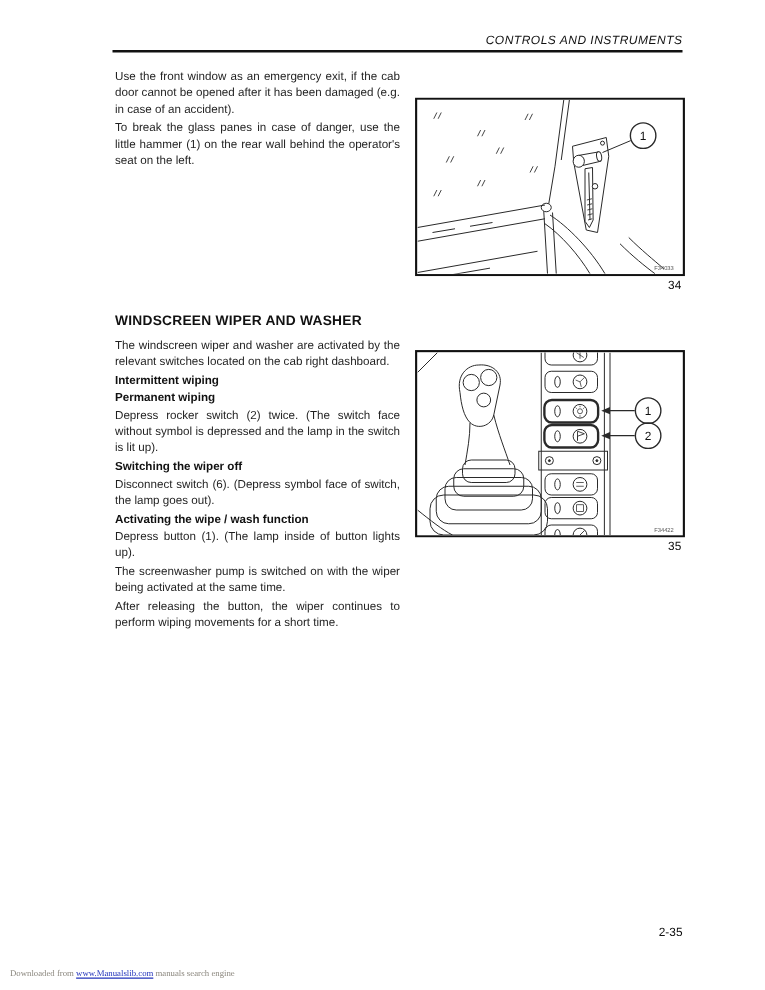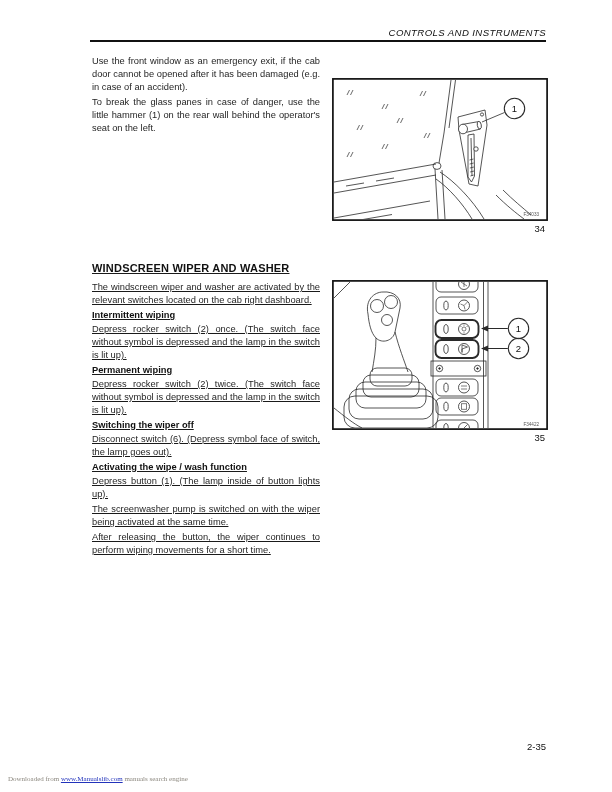--- a/index.html
+++ b/index.html
@@ -11,21 +11,21 @@
   .running-header {
     position:absolute; top:27px; left:90px; width:456px;
     text-align:right; font-style:italic; font-size:9.6px; letter-spacing:0.4px;
     color:#111;
   }
   .header-rule {
     position:absolute; top:40px; left:90px; width:456px; height:2.4px; background:#111;
   }
   .text-col { position:absolute; left:92px; width:228px; }
   .col-a { top:55px; }
-  .col-b { top:262px;text-decoration:underline; }
+  .col-b { top:251px; }
   h2.section-title { font-size:11px; font-weight:bold; letter-spacing:0.2px; margin:0 0 7px 0; color:#111; }
   h3.sub-title { font-size:9.3px; font-weight:bold; margin:1px 0 1px 0; line-height:13px; color:#111; }
   p.body-text {
     font-size:9.3px; line-height:13px; text-align:justify; margin:0 0 2px 0; color:#1f1f1f;
   }
   p.note-text { font-style:italic; }
   .note-label { font-weight:bold; font-style:italic; margin-right:3px; }
   .figure { position:absolute; left:332px; width:216px; }
   .fig-34 { top:78px; }
   .fig-35 { top:280px; }
@@ -129,21 +129,20 @@
       <text x="182.5" y="34" text-anchor="middle" font-size="9.5" fill="#111">1</text>
       <text x="207" y="138" text-anchor="end" font-size="4.6" fill="#555">F34033</text>
     </svg>
     <div class="fig-num">34</div>
   </div>
 
   <div class="text-col col-b">
     <h2 class="section-title">WINDSCREEN WIPER AND WASHER</h2>
     <p class="body-text">The windscreen wiper and washer are activated by the relevant switches located on the cab right dashboard.</p>
     <h3 class="sub-title">Intermittent wiping</h3>
-    <p class="body-text">Depress rocker switch (2) once. (The switch face without symbol is depressed and the lamp in the switch is lit up).</p>
     <h3 class="sub-title">Permanent wiping</h3>
     <p class="body-text">Depress rocker switch (2) twice. (The switch face without symbol is depressed and the lamp in the switch is lit up).</p>
     <h3 class="sub-title">Switching the wiper off</h3>
     <p class="body-text">Disconnect switch (6). (Depress symbol face of switch, the lamp goes out).</p>
     <h3 class="sub-title">Activating the wipe / wash function</h3>
     <p class="body-text">Depress button (1). (The lamp inside of button lights up).</p>
     <p class="body-text">The screenwasher pump is switched on with the wiper being activated at the same time.</p>
     <p class="body-text">After releasing the button, the wiper continues to perform wiping movements for a short time.</p>
   </div>
 

